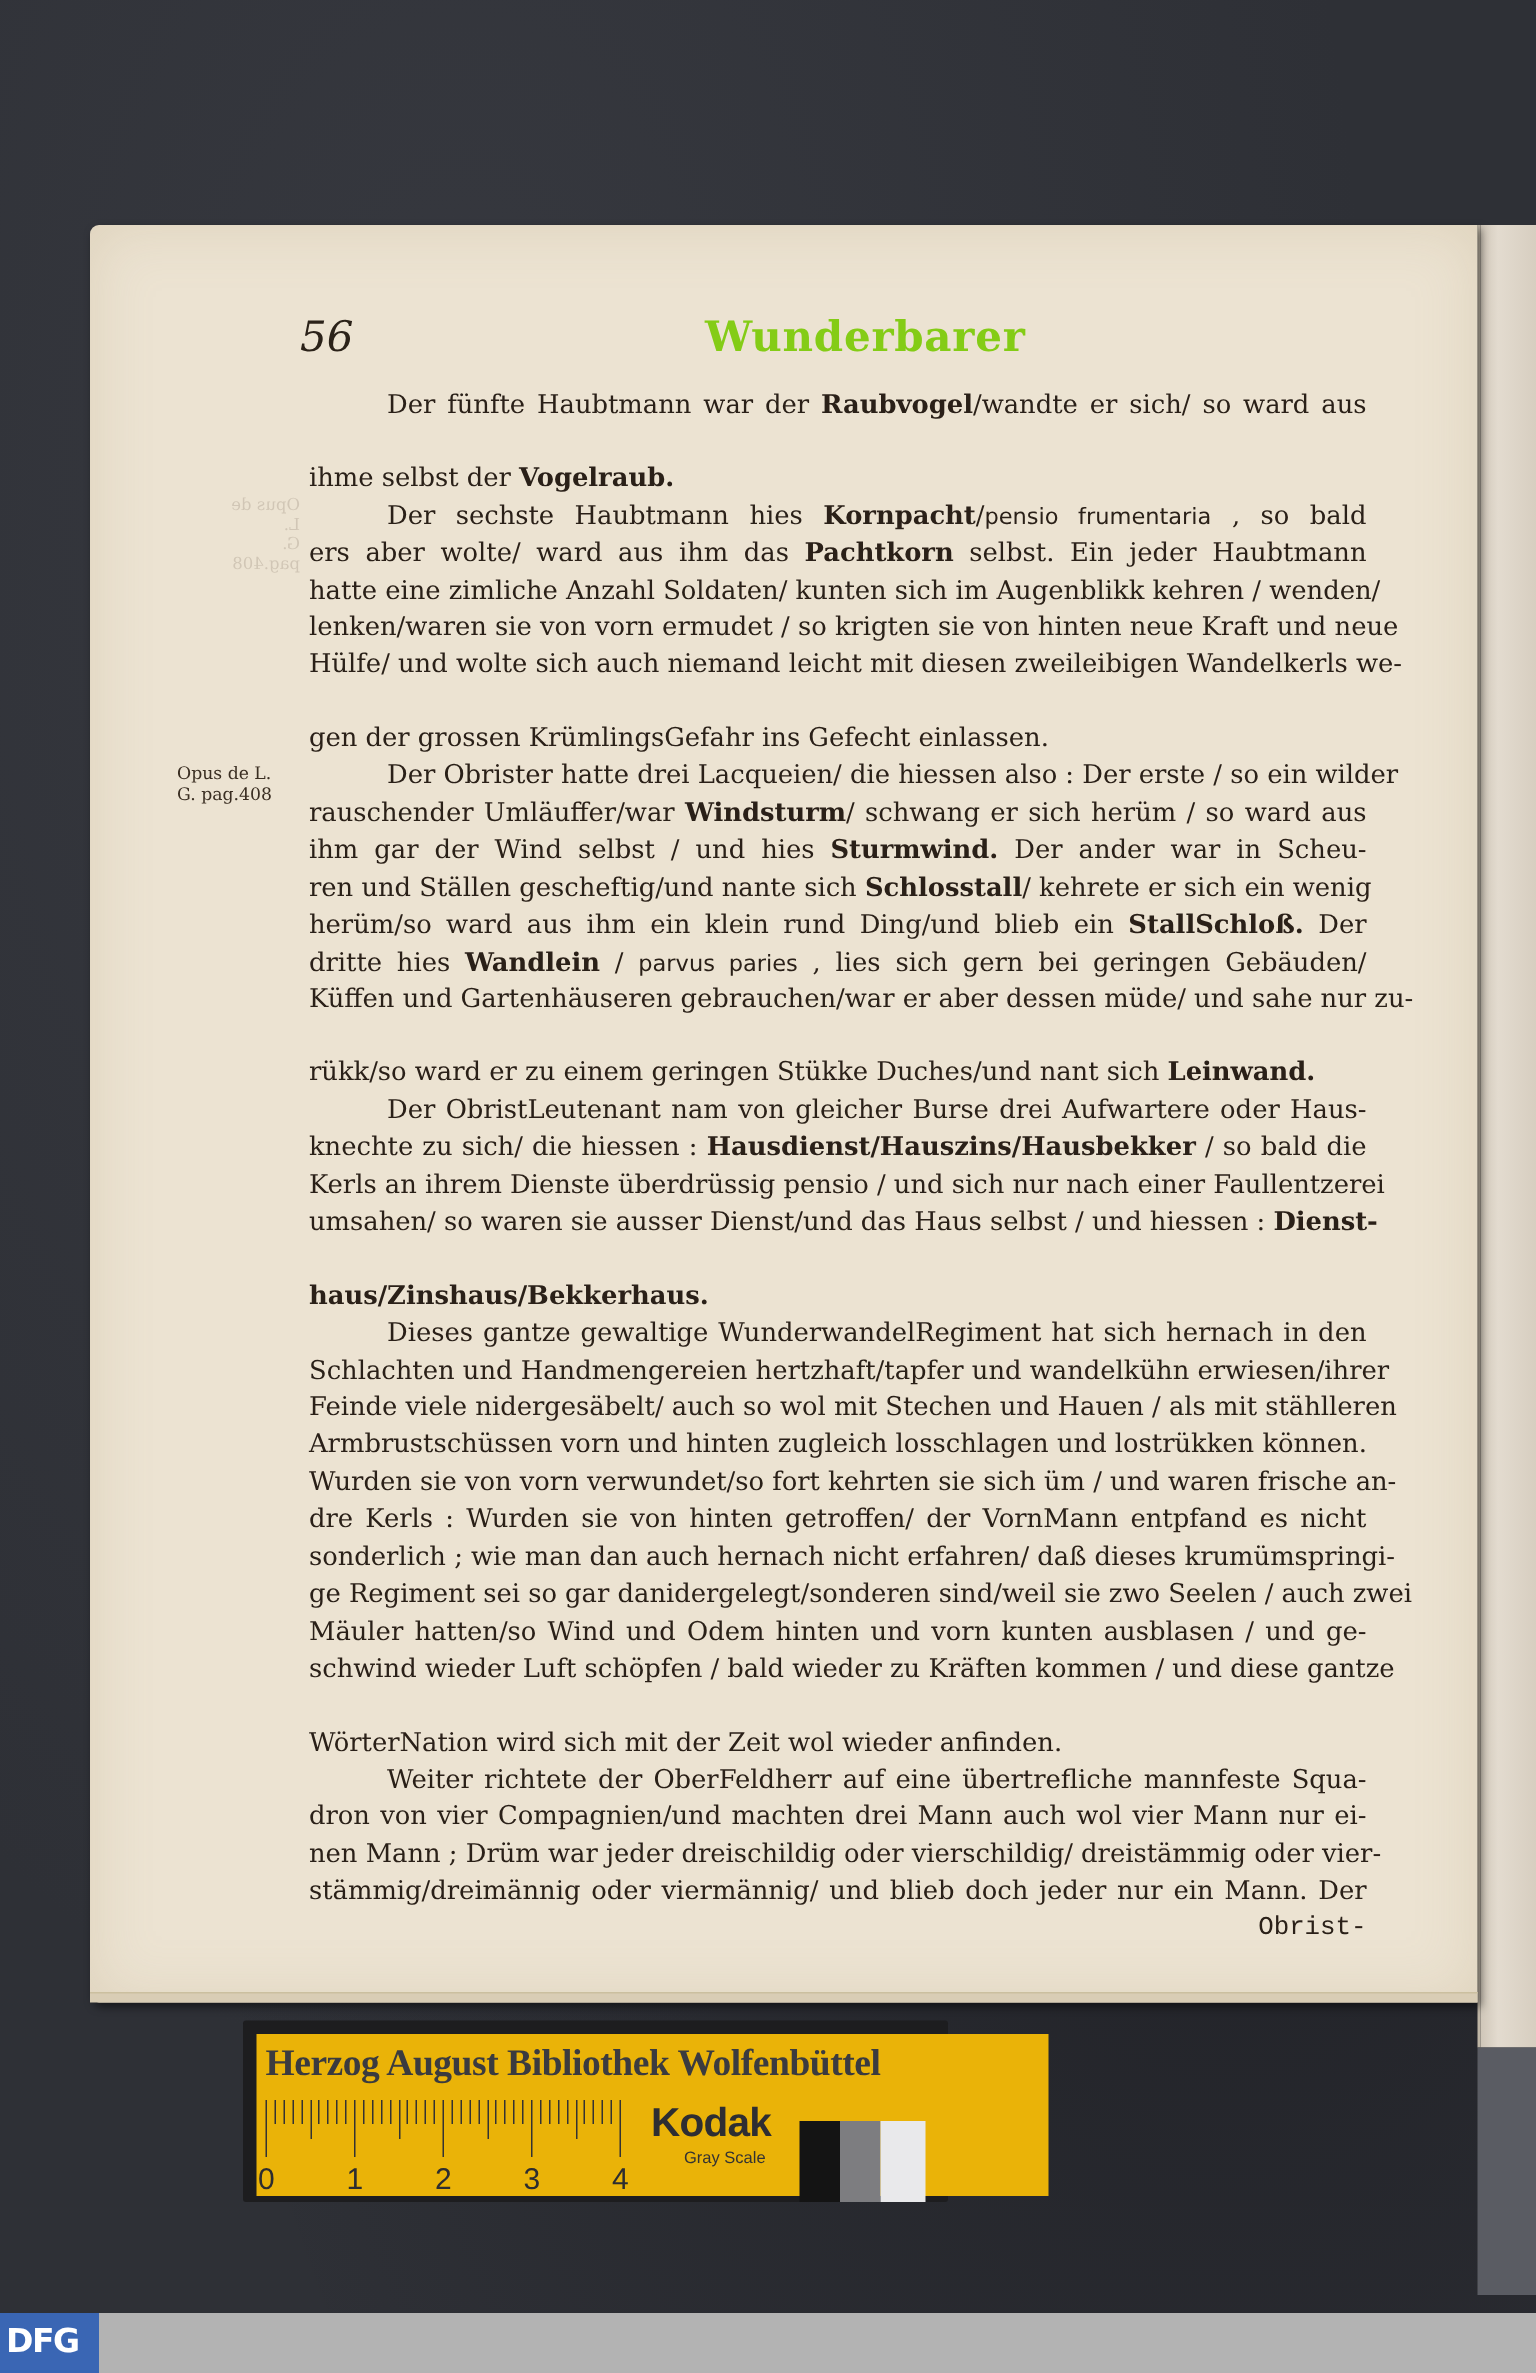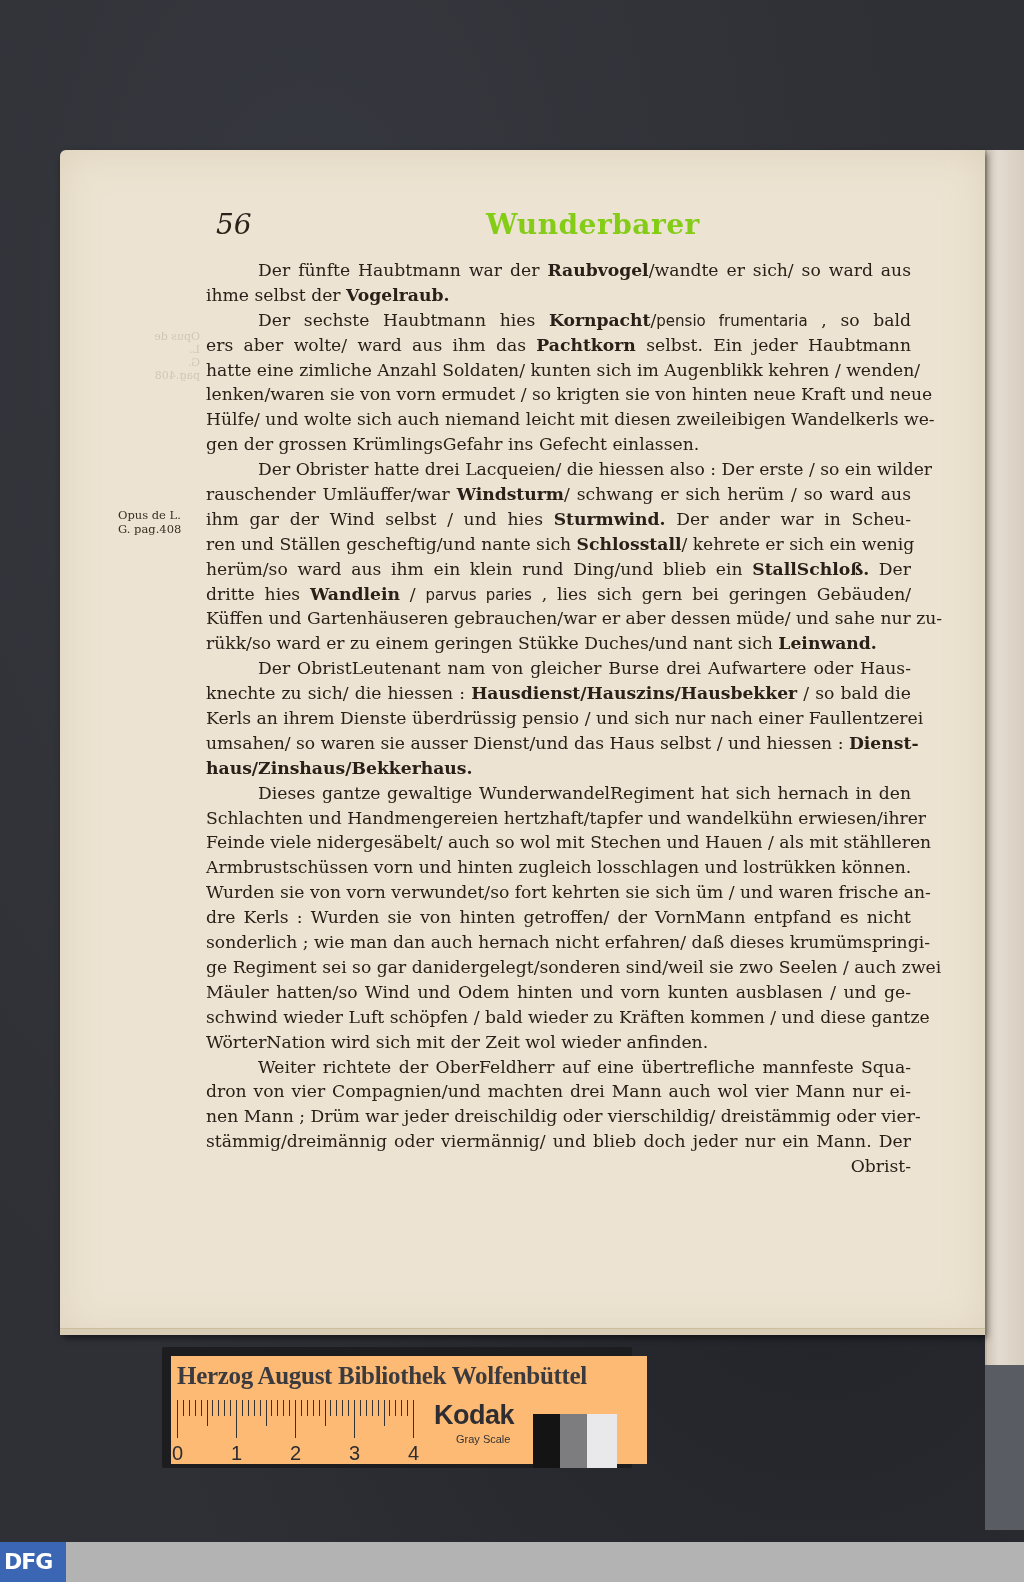--- a/index.html
+++ b/index.html
@@ -28,57 +28,57 @@
       position:absolute; left:60px; top:150px; width:925px; height:1185px;
       background:#ece3d2;
       border-radius:6px 0 0 6px;
       box-shadow: inset 0 0 40px rgba(180,160,120,0.25), 2px 3px 6px rgba(0,0,0,0.5);
     }
     .page::after {
       content:""; position:absolute; left:0; right:0; bottom:0; height:6px;
       background:#d9cdb5; border-top:1px solid #cbbf9f;
     }
     .header {
-      position:absolute; left:216px; top:208px; width:730px; height:40px;
+      position:absolute; left:200px; top:208px; width:730px; height:40px;
     }
     .page-number {
       position:absolute; left:0; top:0; font-size:28px; color:#2b2219;
       font-family:"DejaVu Serif", serif; font-style:italic;
     }
     .running-title {
       position:absolute; left:270px; top:0; font-size:28px; color:#84cc16;
       font-weight:bold; font-family:"DejaVu Serif", serif; letter-spacing:0.5px;
     }
     .body-text {
       position:absolute; left:206px; top:258px; width:705px;
       font-family:"DejaVu Serif", serif;
       font-size:17.2px; line-height:24.9px; color:#2a2018;
       text-align:justify;
     }
     .line { white-space:nowrap; height:24.9px; overflow:visible; text-align:justify; text-align-last:justify; display:block; }
-    .line.last { text-align-last:left; }
+    .line.last { text-align-last:left;margin-top:24px; }
     .line.indent { padding-left:52px; }
-    .line.right { text-align:right; text-align-last:right; }
+    .line.right { text-align:right; text-align-last:right;font-family:Liberation Mono, monospace; }
     .bold { font-weight:bold; }
     .latin { font-family:"DejaVu Sans", sans-serif; font-size:15px; }
     .marginal {
       position:absolute; left:118px; top:508px; width:92px;
       font-family:"DejaVu Serif", serif; font-size:11.5px; line-height:14px; color:#3a2e22;
     }
     .ghost {
       position:absolute; left:140px; top:330px; width:60px; opacity:0.18;
       font-size:11px; line-height:13px; color:#5b4a3a; transform:scaleX(-1);
     }
     .card {
       position:absolute; left:162px; top:1347px; width:470px; height:121px;
       background:#1d1d1f; border-radius:2px;
     }
     .card-inner {
-      position:absolute; left:9px; top:9px; width:476px; height:108px;
-      background:#fdba74;
+      position:absolute; left:9px; top:9px; width:528px; height:108px;
+      background:#eab308;
     }
     .card-title {
       position:absolute; left:6px; top:6px; font-family:"Liberation Serif", serif;
       font-weight:bold; font-size:25px; color:#3b3b3f; letter-spacing:-0.3px; white-space:nowrap;
     }
     .ruler {
       position:absolute; left:6px; top:44px; width:245px; height:40px;
     }
     .tick { position:absolute; top:0; width:1px; background:#333; }
     .ruler-label {

